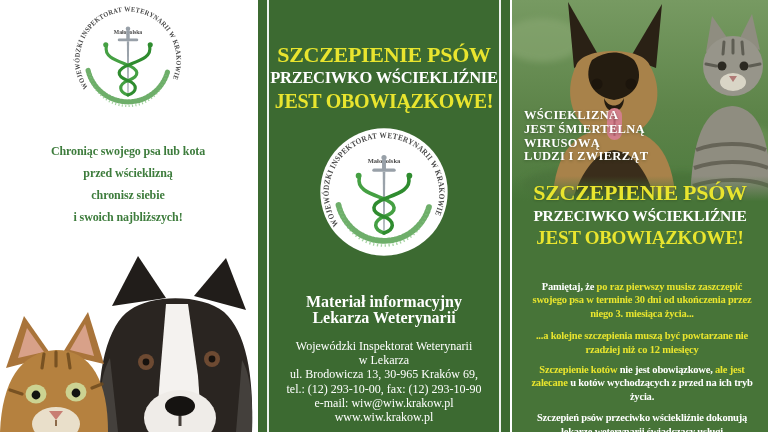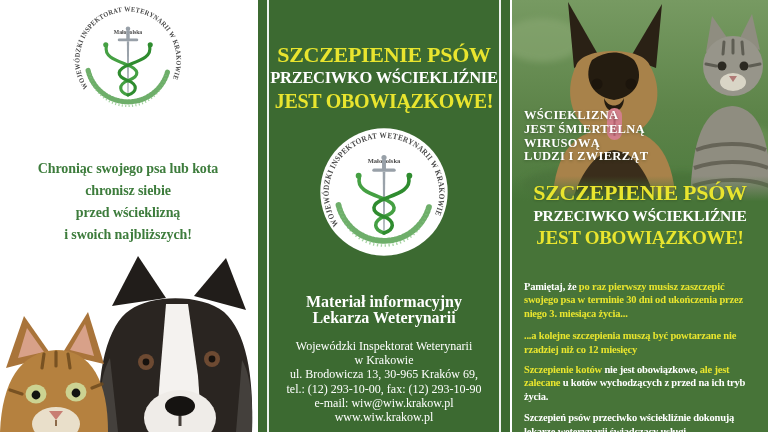--- a/index.html
+++ b/index.html
@@ -5,22 +5,22 @@
   html,body { margin:0; padding:0; background:#ffffff; }
   .poster {
     width:768px; height:432px; display:flex; overflow:hidden;
     font-family:"Liberation Sans", sans-serif; position:relative; background:#fff;
   }
   .panel { width:256px; height:432px; position:relative; box-sizing:border-box; overflow:hidden;font-family:Liberation Serif, serif; }
 
   
   .panel-left { background:#ffffff; }
   .logo-left { display:block; width:124px; height:114px; margin:2px auto 0; }
-  .slogan { margin-top:42px; text-align:center; color:#3d7c3c; font-weight:bold;
-            font-size:14px; line-height:22px; letter-spacing:-0.1px; }
+  .slogan { margin-top:24px; text-align:center; color:#3d7c3c; font-weight:bold;
+            font-size:12px; line-height:22px; letter-spacing:-0.1px; }
   .pets-left { position:absolute; left:0; bottom:0; width:256px; height:178px; }
 
   
   .panel-mid { background:#3c6a31; border-left:2px solid #fff; border-right:2px solid #fff; }
   .pinstripes { position:absolute; top:0; bottom:0; left:9px; right:9px;
                 border-left:2px solid rgba(255,255,255,.92);
                 border-right:2px solid rgba(255,255,255,.92); pointer-events:none; }
   .mid-headline { margin-top:42px; text-align:center; font-weight:bold; letter-spacing:-0.3px; }
   .hl-y1 { font-size:22px; line-height:25px; color:#e9e52e; }
   .hl-w  { font-size:16.5px; line-height:22px; color:#ffffff; }
@@ -40,21 +40,21 @@
   .photo-overlay { position:absolute; left:12px; top:109px; z-index:2; color:#fff; font-weight:bold;
                    font-size:12.5px; line-height:13.8px; letter-spacing:.3px;
                    text-shadow:0 1px 3px rgba(20,40,15,.35); }
   .r-headline { position:relative; z-index:3; margin-top:-22px; text-align:center;
                 font-weight:bold; letter-spacing:-0.3px; }
   .rhl-y1 { font-size:22px; line-height:25px; color:#e9e52e; text-shadow:0 1px 2px rgba(20,40,15,.25); }
   .rhl-w  { font-size:15.5px; line-height:21px; color:#ffffff; }
   .rhl-y2 { font-size:19px; line-height:24px; color:#e9e52e; }
   .r-paras { padding:0 8px 0 12px; font-weight:bold; font-size:10.5px;
              line-height:13.4px; letter-spacing:-0.2px; }
-  .r-paras p { margin:0; }
+  .r-paras p { margin:0;text-align:center; }
   .p1 { margin-top:30px !important; }
   .p2 { margin-top:9px  !important; }
   .p3 { margin-top:7px  !important; }
   .p4 { margin-top:8px  !important; }
   .y { color:#e9e52e; }
   .w { color:#ffffff; }
 
   
   .ring-text { font-family:"Liberation Serif", serif; font-weight:bold;
                font-size:12.5px; fill:#4a4a4a; letter-spacing:.6px; }
@@ -92,22 +92,22 @@
 </svg>
 
 <div class="poster">
 
   <section class="panel panel-left">
     <svg class="logo-left" viewBox="0 0 200 200">
       <use href="#vet-logo"></use>
     </svg>
     <div class="slogan">
       <div>Chroniąc swojego psa lub kota</div>
+      <div>przed wścieklizną</div>
       <div>chronisz siebie</div>
-      <div>przed wścieklizną</div>
       <div>i swoich najbliższych!</div>
     </div>
     <svg class="pets-left" viewBox="0 0 256 178">
       <g>
         <polygon points="112,52 138,2 166,44" fill="#211d1a"></polygon>
         <polygon points="194,42 226,4 246,56" fill="#211d1a"></polygon>
         <path d="M100 178 C 95 118 108 70 130 56 C 152 40 202 40 224 58 C 246 78 254 120 252 178 Z" fill="#2a2521"></path>
         <path d="M100 178 C 98 140 102 118 110 104 L 118 178 Z" fill="#44403c"></path>
         <path d="M252 178 C 253 142 250 120 242 106 L 236 178 Z" fill="#44403c"></path>
         <path d="M166 50 L 188 50 L 198 122 L 202 178 L 156 178 L 160 122 Z" fill="#f4f2ef"></path>
@@ -152,21 +152,21 @@
     </div>
     <svg class="logo-mid" viewBox="0 0 200 200">
       <use href="#vet-logo"></use>
     </svg>
     <div class="mid-info">
       <div>Materiał informacyjny</div>
       <div>Lekarza Weterynarii</div>
     </div>
     <div class="mid-contact">
       <div>Wojewódzki Inspektorat Weterynarii</div>
-      <div>w Krakowie</div>
+      <div>w Lekarza</div>
       <div>ul. Brodowicza 13, 30-965 Kraków 69,</div>
       <div>tel.:  (12) 293-10-00,  fax: (12) 293-10-90</div>
       <div>e-mail:  wiw@wiw.krakow.pl</div>
       <div>www.wiw.krakow.pl</div>
     </div>
   </section>
 
   <section class="panel panel-right">
     <div class="photo">
       <svg viewBox="0 0 256 202" preserveAspectRatio="none">

